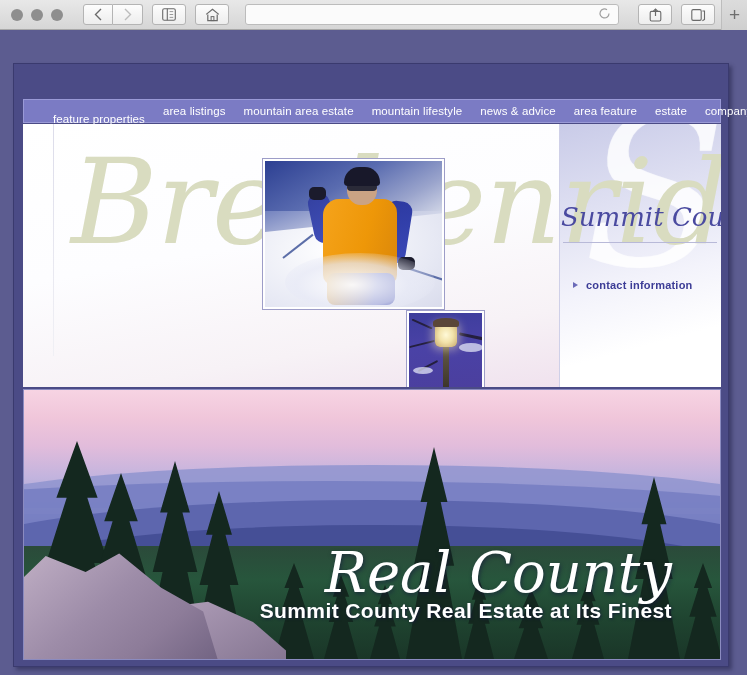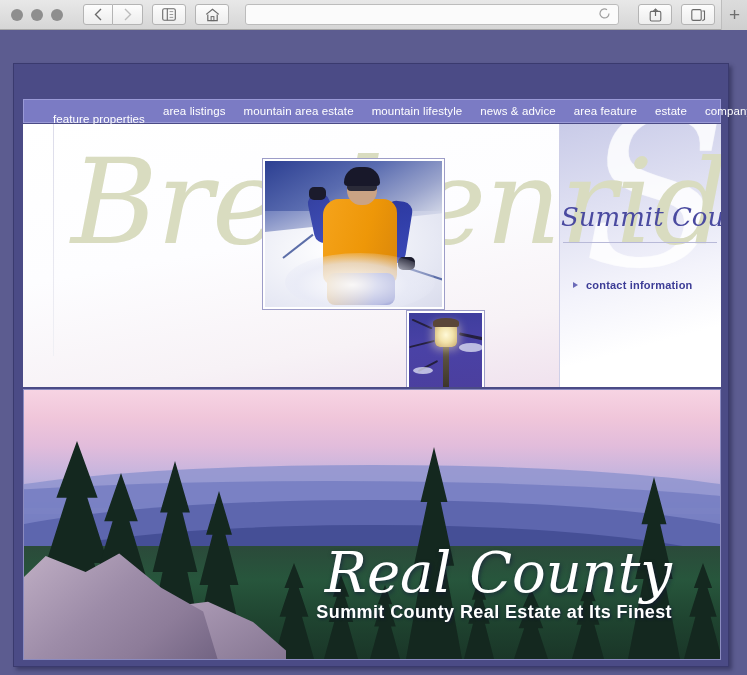--- a/index.html
+++ b/index.html
@@ -281,21 +281,21 @@
 
   .real-estate-script {
     position: absolute; right: 48px; bottom: 58px;
     font-family: "DejaVu Serif", serif; font-style: italic;
     font-size: 56px; color: #ffffff; line-height: 1;
     text-shadow: 1px 2px 4px rgba(20,20,60,.6);
     white-space: nowrap;
   }
   .tagline {
     position: absolute; right: 48px; bottom: 36px;
-    font-size: 18px; font-weight: bold; color: #ffffff;
+    font-size: 21px; font-weight: bold; color: #ffffff;
     letter-spacing: .4px; white-space: nowrap;
     text-shadow: 1px 1px 3px rgba(20,20,60,.75);
     font-family: "Liberation Sans", sans-serif;
   }
 
   
   .footer {
     position: absolute; top: 598px; left: 9px;
     width: 698px; height: 38px;
     display: flex; align-items: center;

